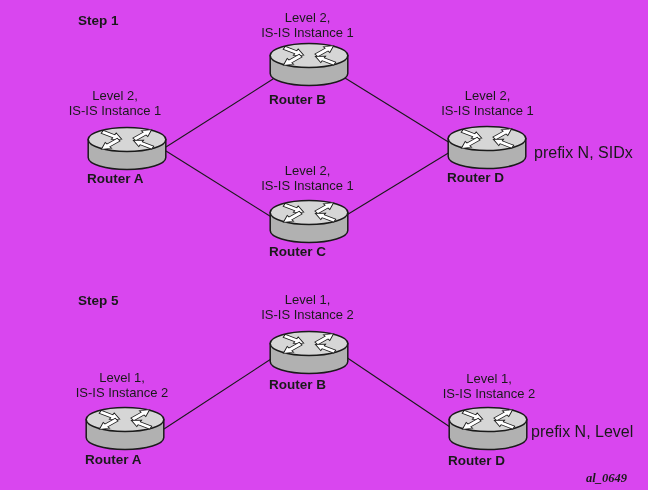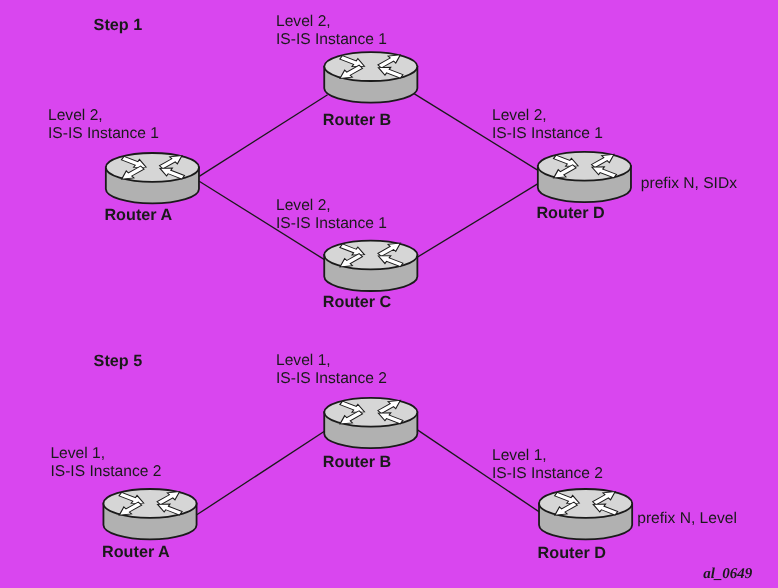--- a/index.html
+++ b/index.html
@@ -7,23 +7,23 @@
     position:relative;width:648px;height:490px;background:#d946ef;overflow:hidden;
     font-family:"Liberation Sans",sans-serif;color:#1a1a1a;
   }
   svg.links{position:absolute;left:0;top:0;z-index:1;}
   svg.links line{stroke:#1a1a1a;stroke-width:1.1;}
   svg.router{position:absolute;width:80px;height:46px;z-index:2;overflow:visible;}
   .router-body{stroke:#1a1a1a;stroke-width:1.5;}
   .router-arrow{stroke:#1a1a1a;stroke-width:1;stroke-linejoin:miter;}
   .txt{position:absolute;z-index:3;white-space:nowrap;}
   .step-title{font-size:13.5px;font-weight:bold;}
-  .tag{font-size:13px;line-height:15px;text-align:left;}
+  .tag{font-size:13px;line-height:15px;text-align:center;}
   .node-name{font-size:13.5px;font-weight:bold;text-align:left;line-height:15px;}
-  .annotation{font-size:13px;line-height:15px;}
+  .annotation{font-size:16px;line-height:15px;}
   .figure-id{font-family:"Liberation Serif",serif;font-style:italic;font-weight:600;font-size:12.5px;text-align:center;}
 </style>
 </head>
 <body>
 
 <div id="canvas">
 
   <svg width="0" height="0" style="position:absolute" aria-hidden="true">
     <defs>
       <symbol id="router" viewBox="0 0 80 46" overflow="visible">

